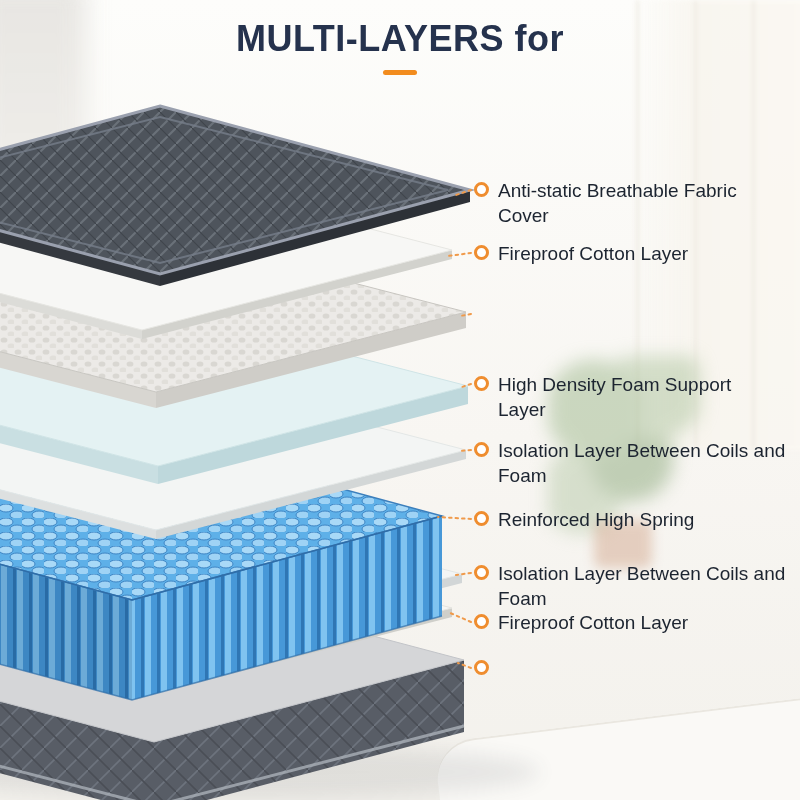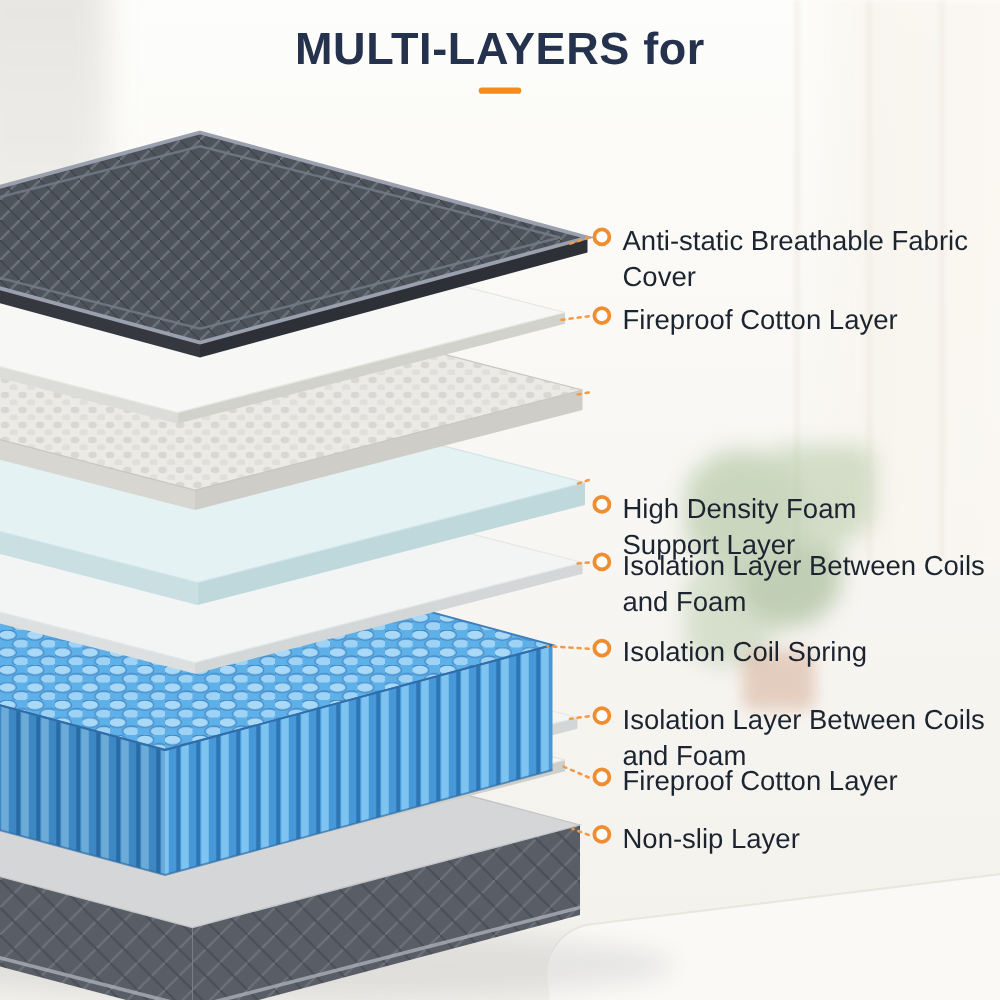--- a/index.html
+++ b/index.html
@@ -45,21 +45,21 @@
   .title-line1{font-size:36px;font-weight:800;color:#25324d;letter-spacing:.5px}
   .title-line2{font-size:40px;font-weight:800;color:#f28c1e;margin-top:8px;letter-spacing:.5px}
   .title-underline{width:34px;height:5px;background:#f28c1e;border-radius:3px;margin:10px auto 0}
   
   .label-row{position:absolute;left:474px;display:flex;align-items:flex-start;z-index:6}
   .marker{
     width:9px;height:9px;border:3px solid #ef8d2f;border-radius:50%;
     background:#ffffff;margin-top:4px;flex:none;
   }
   .label-text{
-    margin-left:9px;font-size:22px;line-height:1.32;color:#1c2430;font-weight:500;
+    margin-left:9px;font-size:19px;line-height:1.32;color:#1c2430;font-weight:500;
   }
 </style>
 </head>
 <body>
 
 <div class="canvas">
 
   <div class="bg-curtain"></div>
   <div class="bg-window"></div>
   <div class="bg-plant"></div>
@@ -178,38 +178,37 @@
   </div>
 
   <div class="label-row" style="top:178px">
     <span class="marker"></span>
     <span class="label-text" style="max-width:292px">Anti-static Breathable Fabric Cover</span>
   </div>
   <div class="label-row" style="top:241px">
     <span class="marker"></span>
     <span class="label-text" style="max-width:300px">Fireproof Cotton Layer</span>
   </div>
-  <div class="label-row" style="top:392px">
+  <div class="label-row" style="top:372px">
     <span class="marker"></span>
     <span class="label-text" style="max-width:252px">High Density Foam Support Layer</span>
   </div>
   <div class="label-row" style="top:438px">
     <span class="marker"></span>
     <span class="label-text" style="max-width:296px">Isolation Layer Between Coils and Foam</span>
   </div>
   <div class="label-row" style="top:507px">
     <span class="marker"></span>
-    <span class="label-text" style="max-width:300px">Isolation Coil Spring</span>
+    <span class="label-text" style="max-width:300px">Reinforced High Spring</span>
   </div>
   <div class="label-row" style="top:561px">
     <span class="marker"></span>
     <span class="label-text" style="max-width:296px">Isolation Layer Between Coils and Foam</span>
   </div>
   <div class="label-row" style="top:610px">
     <span class="marker"></span>
     <span class="label-text" style="max-width:300px">Fireproof Cotton Layer</span>
   </div>
   <div class="label-row" style="top:656px">
     <span class="marker"></span>
-    <span class="label-text" style="max-width:300px">Non-slip Layer</span>
   </div>
 
 </div>
 
 </body></html>

